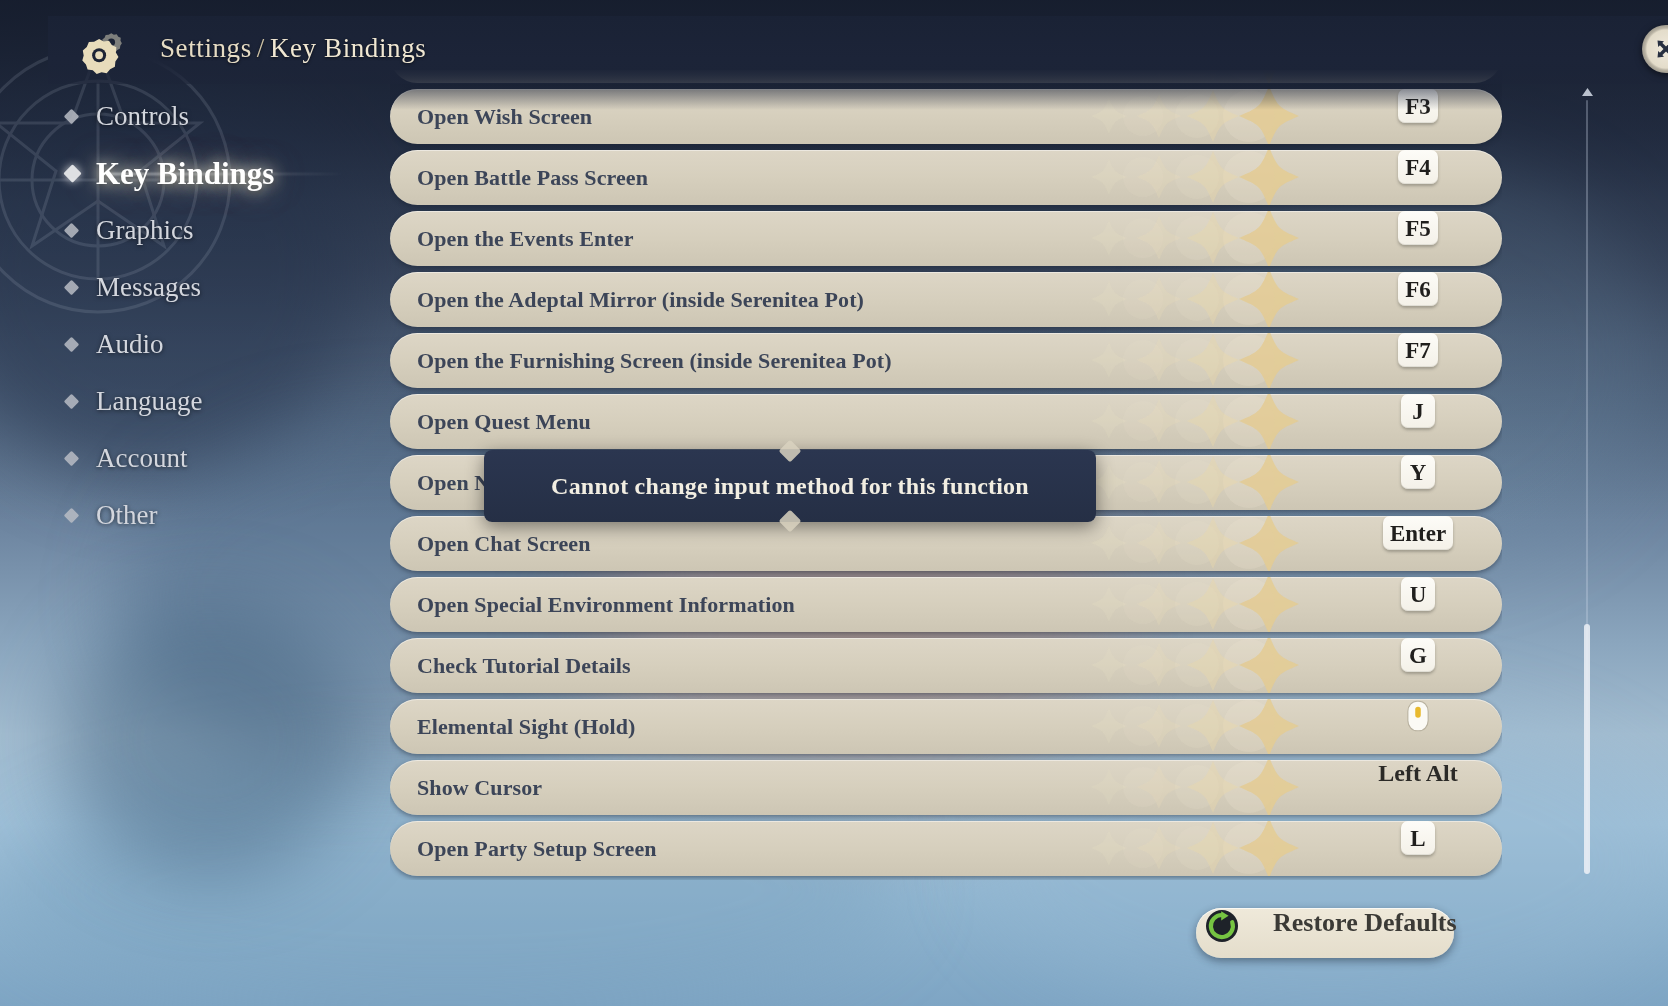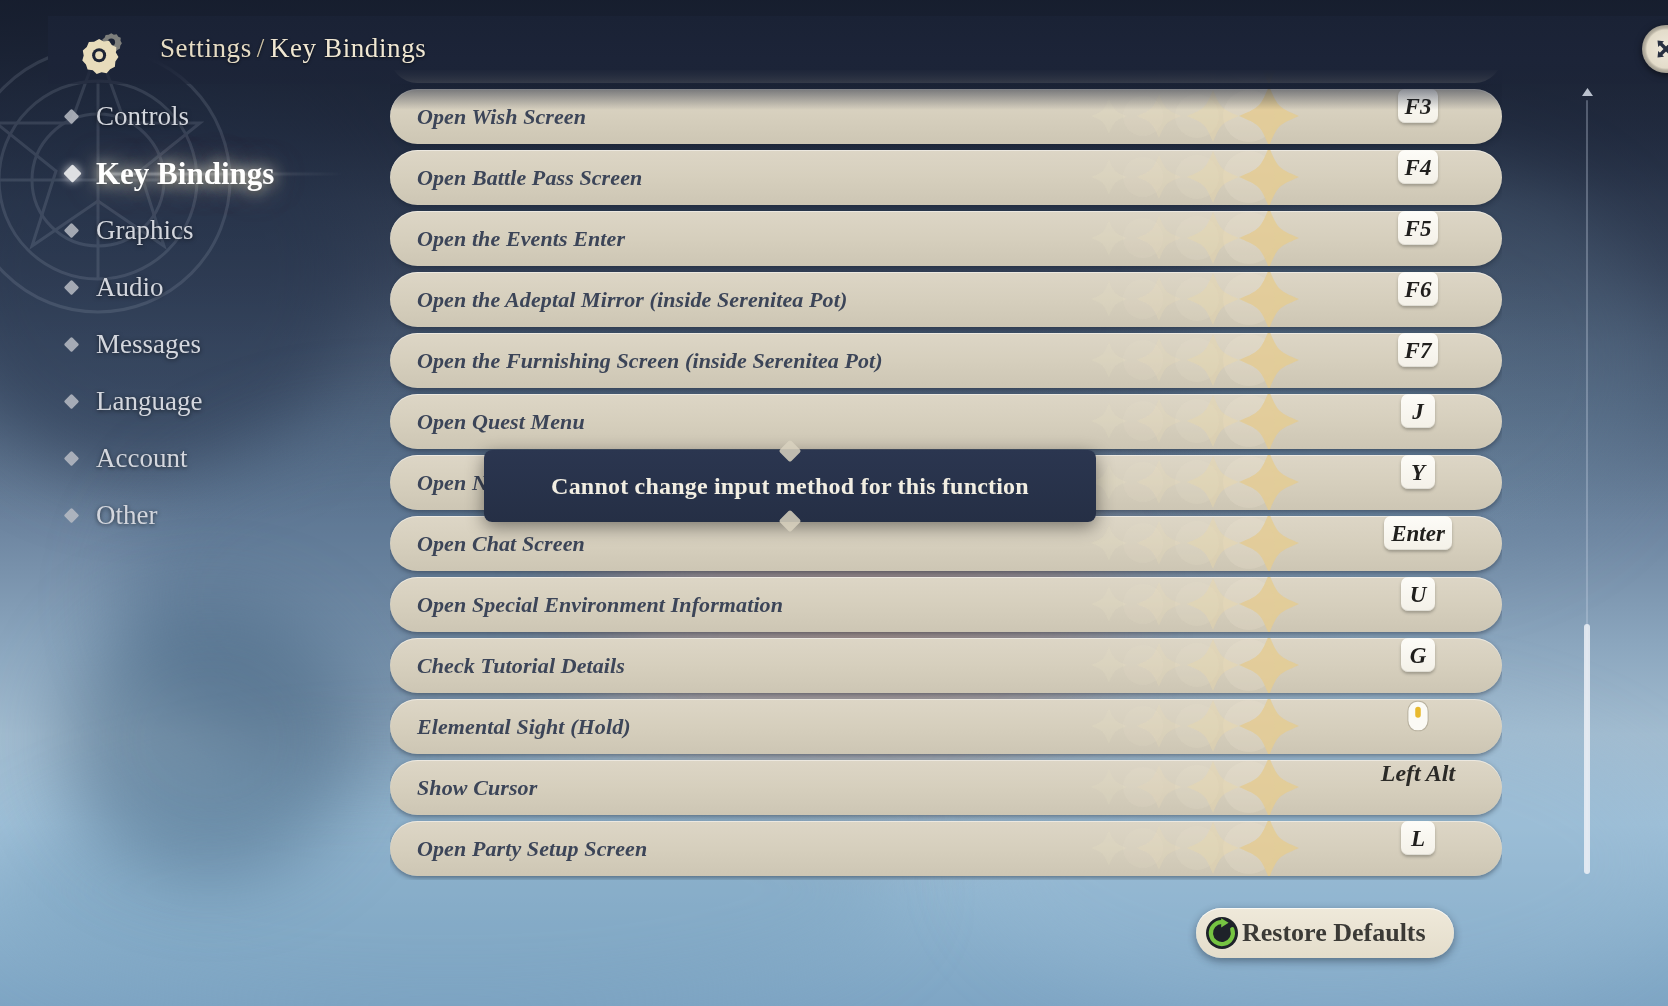--- a/index.html
+++ b/index.html
@@ -164,21 +164,21 @@
     position: relative;
     height: 55px;
     margin-bottom: 0px;
     border-radius: 28px;
     background: linear-gradient(180deg, #ddd6c6 0%, #d6cfbd 50%, #cdc6b4 100%);
     box-shadow: 0 2px 5px rgba(20,28,44,0.45), inset 0 1px 0 rgba(255,255,255,0.45);
     display: flex; align-items: center;
     overflow: hidden;
     cursor: pointer;
   }
-  .kb-row + .kb-row { margin-top: 6px; font-style: italic; }
+  .kb-row + .kb-row { margin-top: 6px; }
 
   
   .kb-sparkles {
     position: absolute; right: 165px; top: 0;
     width: 320px; height: 55px;
     pointer-events: none;
     opacity: 0.95;
   }
 
   .kb-label {
@@ -288,23 +288,24 @@
   .tt-pin.bottom { bottom: -7px; }
 
   
   .restore-btn {
     position: absolute;
     left: 1196px; top: 908px;
     width: 258px; height: 50px;
     border-radius: 26px;
     background: linear-gradient(180deg, #efe9da 0%, #e4ddcb 100%);
     box-shadow: 0 3px 8px rgba(20,28,44,0.45), inset 0 1px 0 rgba(255,255,255,0.7);
-    display: flex; align-items: center;
+    display: flex; align-items: flex-start;
     cursor: pointer;
     z-index: 30;
+    gap: 31px;
   }
   .restore-icon {
     width: 36px; height: 36px;
     margin-left: 8px;
     flex: 0 0 auto;
   }
   .restore-label {
     font-size: 26px;
     font-weight: 700;
     color: #3b3a36;
@@ -381,25 +382,25 @@
       <div class="side-item active">
         <span class="side-diamond"></span>
         <span class="side-label">Key Bindings</span>
       </div>
       <div class="side-item">
         <span class="side-diamond"></span>
         <span class="side-label">Graphics</span>
       </div>
       <div class="side-item">
         <span class="side-diamond"></span>
+        <span class="side-label">Messages</span>
+      </div>
+      <div class="side-item">
+        <span class="side-diamond"></span>
         <span class="side-label">Audio</span>
-      </div>
-      <div class="side-item">
-        <span class="side-diamond"></span>
-        <span class="side-label">Messages</span>
       </div>
       <div class="side-item">
         <span class="side-diamond"></span>
         <span class="side-label">Language</span>
       </div>
       <div class="side-item">
         <span class="side-diamond"></span>
         <span class="side-label">Account</span>
       </div>
       <div class="side-item">

